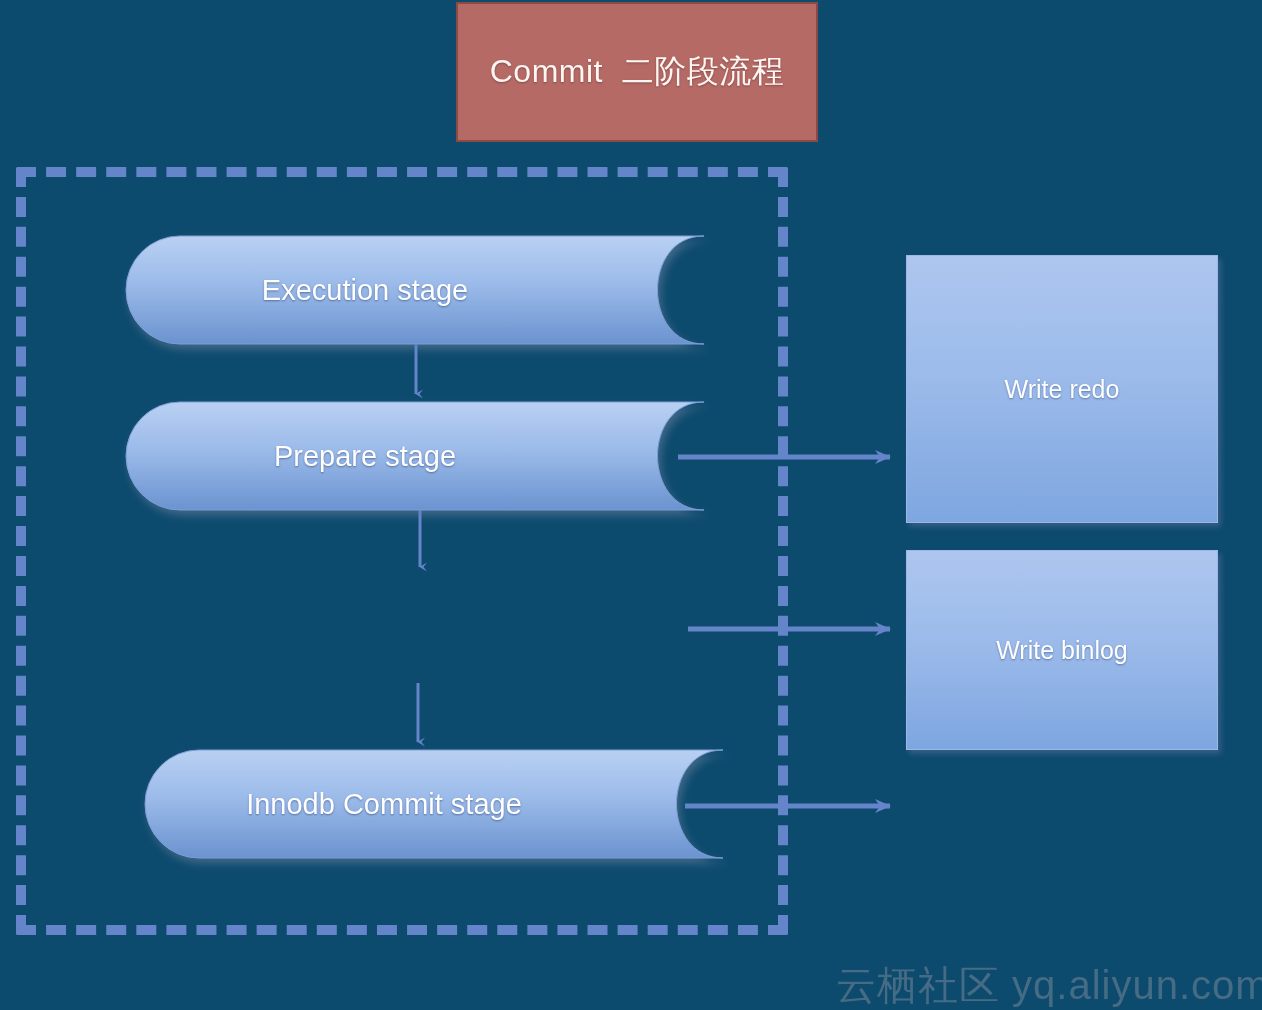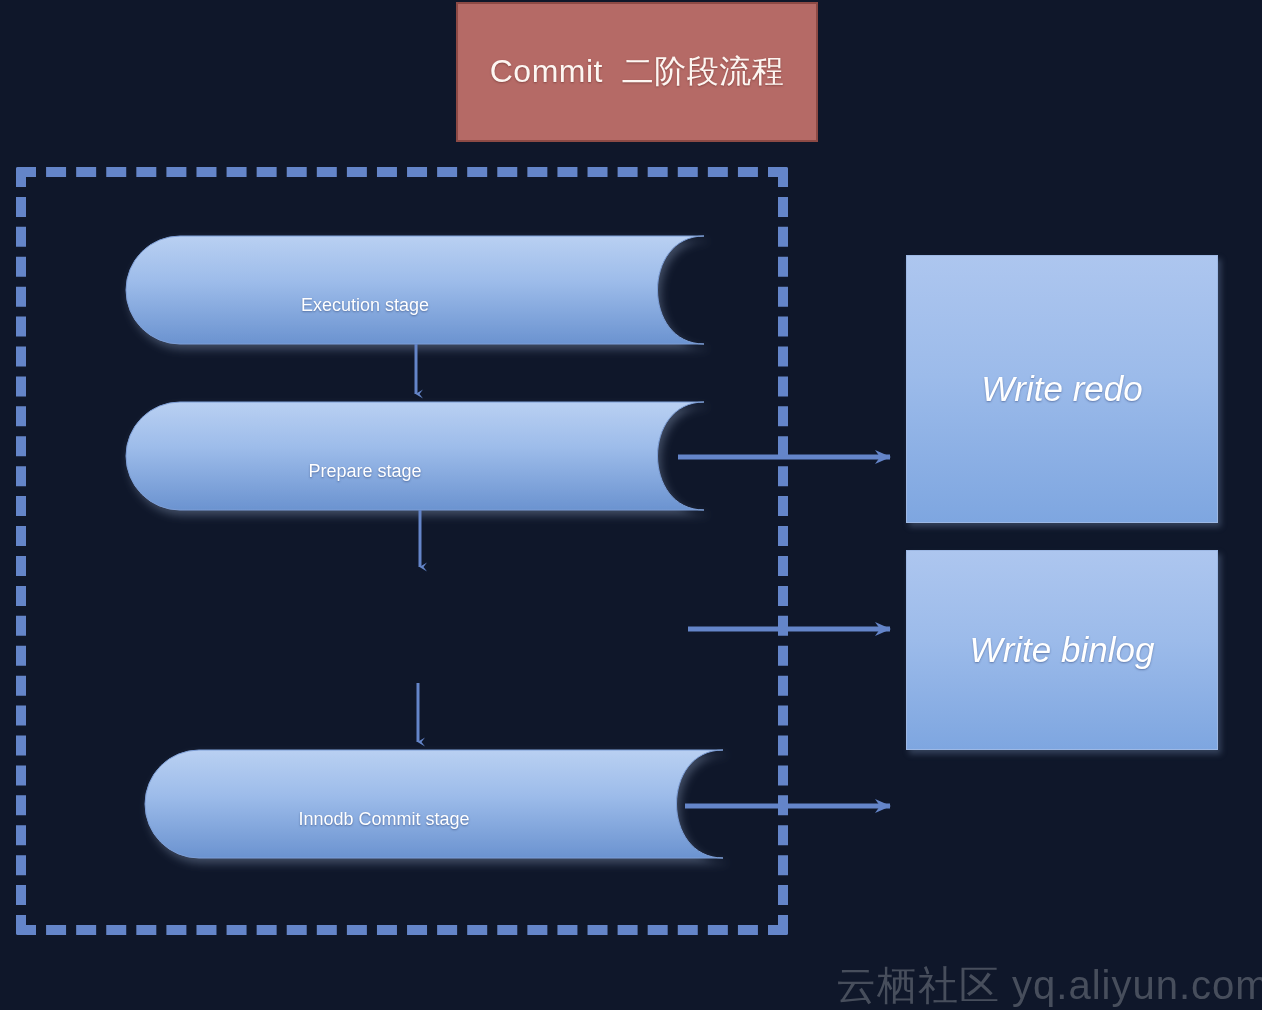--- a/index.html
+++ b/index.html
@@ -8,21 +8,21 @@
     padding: 0;
     background: #ffffff;
   }
   body {
     font-family: "Liberation Sans", "DejaVu Sans", sans-serif;
   }
   #canvas {
     position: relative;
     width: 1262px;
     height: 1010px;
-    background: #0f172a;
+    background: #0c4a6e;
     overflow: hidden;
   }
 
   
   .title-box {
     position: absolute;
     left: 456px;
     top: 2px;
     width: 362px;
     height: 140px;
@@ -72,43 +72,41 @@
     top: 0;
     height: 108px;
     left: 0;
     right: 0;
     display: flex;
     align-items: center;
     justify-content: center;
     padding-right: 100px;
     box-sizing: border-box;
     color: #ffffff;
-    font-size: 18px;
+    font-size: 29px;
     text-shadow: 0 1px 2px rgba(40,60,110,0.55);
     pointer-events: none;
     white-space: pre;
-    margin-top: 15px;
   }
 
   
   .action-box {
     position: absolute;
     background: linear-gradient(180deg, #adc6ef 0%, #9cbbea 45%, #7ea6e0 100%);
     border: 1px solid #9db8e4;
     box-shadow: 3px 4px 6px rgba(110,130,165,0.40);
     box-sizing: border-box;
     display: flex;
     flex-direction: column;
     align-items: center;
     justify-content: center;
     color: #ffffff;
-    font-size: 35px;
+    font-size: 25px;
     line-height: 1.52;
     text-shadow: 0 1px 2px rgba(40,60,110,0.5);
-    font-style: italic;
   }
   .action-box span {
     display: block;
     white-space: pre;
   }
 
   
   .arrows {
     position: absolute;
     left: 0;

